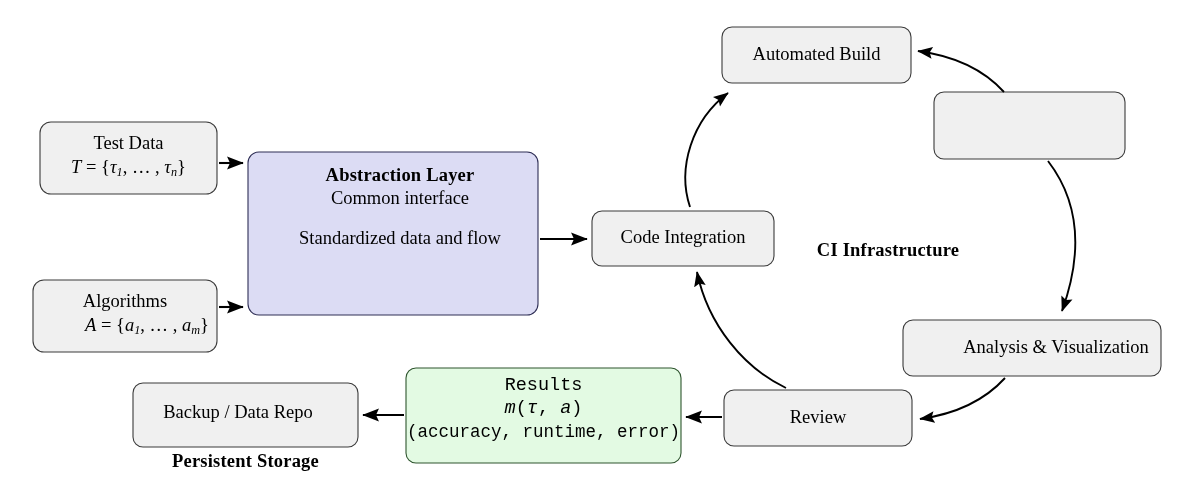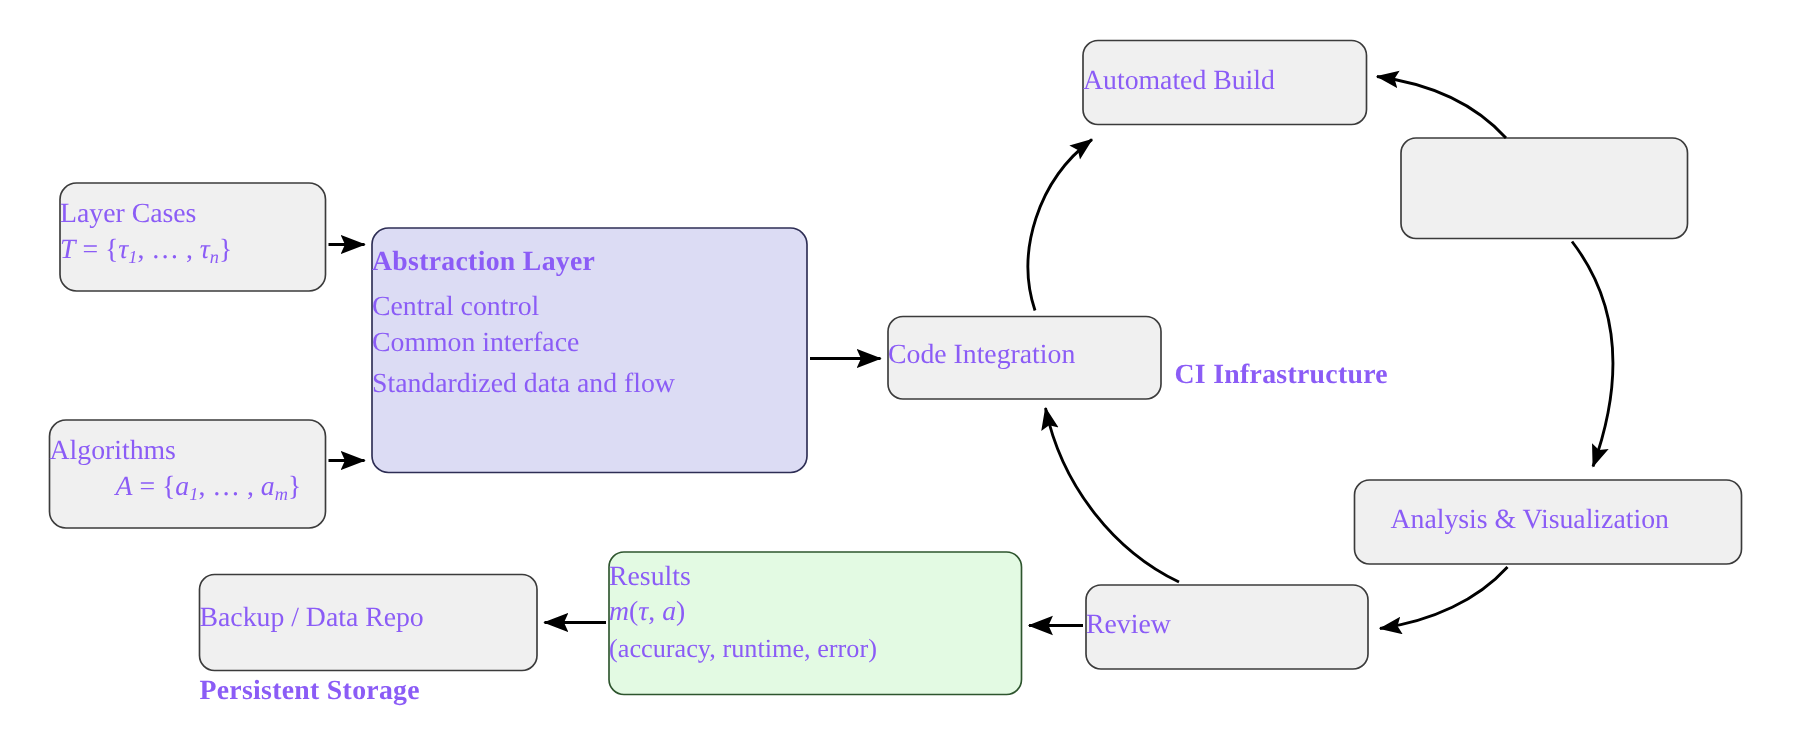--- a/index.html
+++ b/index.html
@@ -33,21 +33,22 @@
     stroke: #000000;
     stroke-width: 2.1;
   }
   .edge-thin {
     fill: none;
     stroke: #000000;
     stroke-width: 1.9;
   }
   .lbl {
     position: absolute;
-    color: #8b5cf6;
+    text-align: center;
+    color: #000000;
     line-height: 1.16;
     white-space: nowrap;
     pointer-events: none;
   }
   .lbl .ln { display: block; }
   .t-norm { font-size: 18.5px; }
   .t-bold { font-weight: bold; font-size: 18.5px; letter-spacing: .2px; }
   .t-small { font-size: 17.5px; }
   .mathit { font-style: italic; }
   .mathup { font-style: normal; }
@@ -104,54 +105,53 @@
     <path class="edge-thin" d="M 1004 92 C 984 70, 955 56, 918 51" marker-end="url(#ah)"></path>
 
     <path class="edge-thin" d="M 1048 161 C 1078 200, 1084 250, 1062 311" marker-end="url(#ah)"></path>
 
     <path class="edge-thin" d="M 1005 378 C 985 400, 955 414, 920 419" marker-end="url(#ah)"></path>
 
     <path class="edge-thin" d="M 786 388 C 744 368, 708 325, 697 272" marker-end="url(#ah)"></path>
   </svg>
 
   <div class="lbl t-norm" style="left:40px; top:133px; width:177px;">
-    <span class="ln">Layer Cases</span>
+    <span class="ln">Test Data</span>
     <span class="ln" style="margin-top:3px;"><span class="mathit">T</span><span class="mathup"> = {</span><span class="mathit">τ</span><span class="sub">1</span><span class="mathup">, … , </span><span class="mathit">τ</span><span class="sub">n</span><span class="mathup">}</span></span>
   </div>
 
   <div class="lbl t-norm" style="left:33px; top:291px; width:184px;">
     <span class="ln">Algorithms</span>
     <span class="ln" style="margin-top:3px;padding-left:44px;"><span class="mathit">A</span><span class="mathup"> = {</span><span class="mathit">a</span><span class="sub">1</span><span class="mathup">, … , </span><span class="mathit">a</span><span class="sub">m</span><span class="mathup">}</span></span>
   </div>
 
   <div class="lbl" style="left:248px; top:165px; width:304px;">
     <span class="ln t-bold">Abstraction Layer</span>
-    <span class="ln t-norm" style="margin-top:9px;">Central control</span>
     <span class="ln t-norm" style="margin-top:2px;">Common interface</span>
-    <span class="ln t-norm" style="margin-top:6px;">Standardized data and flow</span>
+    <span class="ln t-norm" style="margin-top:18px;">Standardized data and flow</span>
   </div>
 
   <div class="lbl t-norm" style="left:592px; top:227px; width:182px;">
     <span class="ln">Code Integration</span>
   </div>
 
   <div class="lbl t-norm" style="left:722px; top:44px; width:189px;">
     <span class="ln">Automated Build</span>
   </div>
 
 
   <div class="lbl t-norm" style="left:903px; top:337px; width:258px;padding-left:24px;">
     <span class="ln">Analysis &amp; Visualization</span>
   </div>
 
   <div class="lbl t-norm" style="left:724px; top:407px; width:188px;">
     <span class="ln">Review</span>
   </div>
 
-  <div class="lbl" style="left:406px; top:375px; width:275px;">
+  <div class="lbl" style="left:406px; top:375px; width:275px;font-family:Liberation Mono, monospace;">
     <span class="ln t-norm">Results</span>
     <span class="ln t-norm" style="margin-top:2px;"><span class="mathit">m</span><span class="mathup">(</span><span class="mathit">τ</span><span class="mathup">, </span><span class="mathit">a</span><span class="mathup">)</span></span>
     <span class="ln t-small" style="margin-top:2px;">(accuracy, runtime, error)</span>
   </div>
 
   <div class="lbl t-norm" style="left:133px; top:402px; width:210px;">
     <span class="ln">Backup / Data Repo</span>
   </div>
 
   <div class="lbl t-bold" style="left:783px; top:240px; width:210px;">

